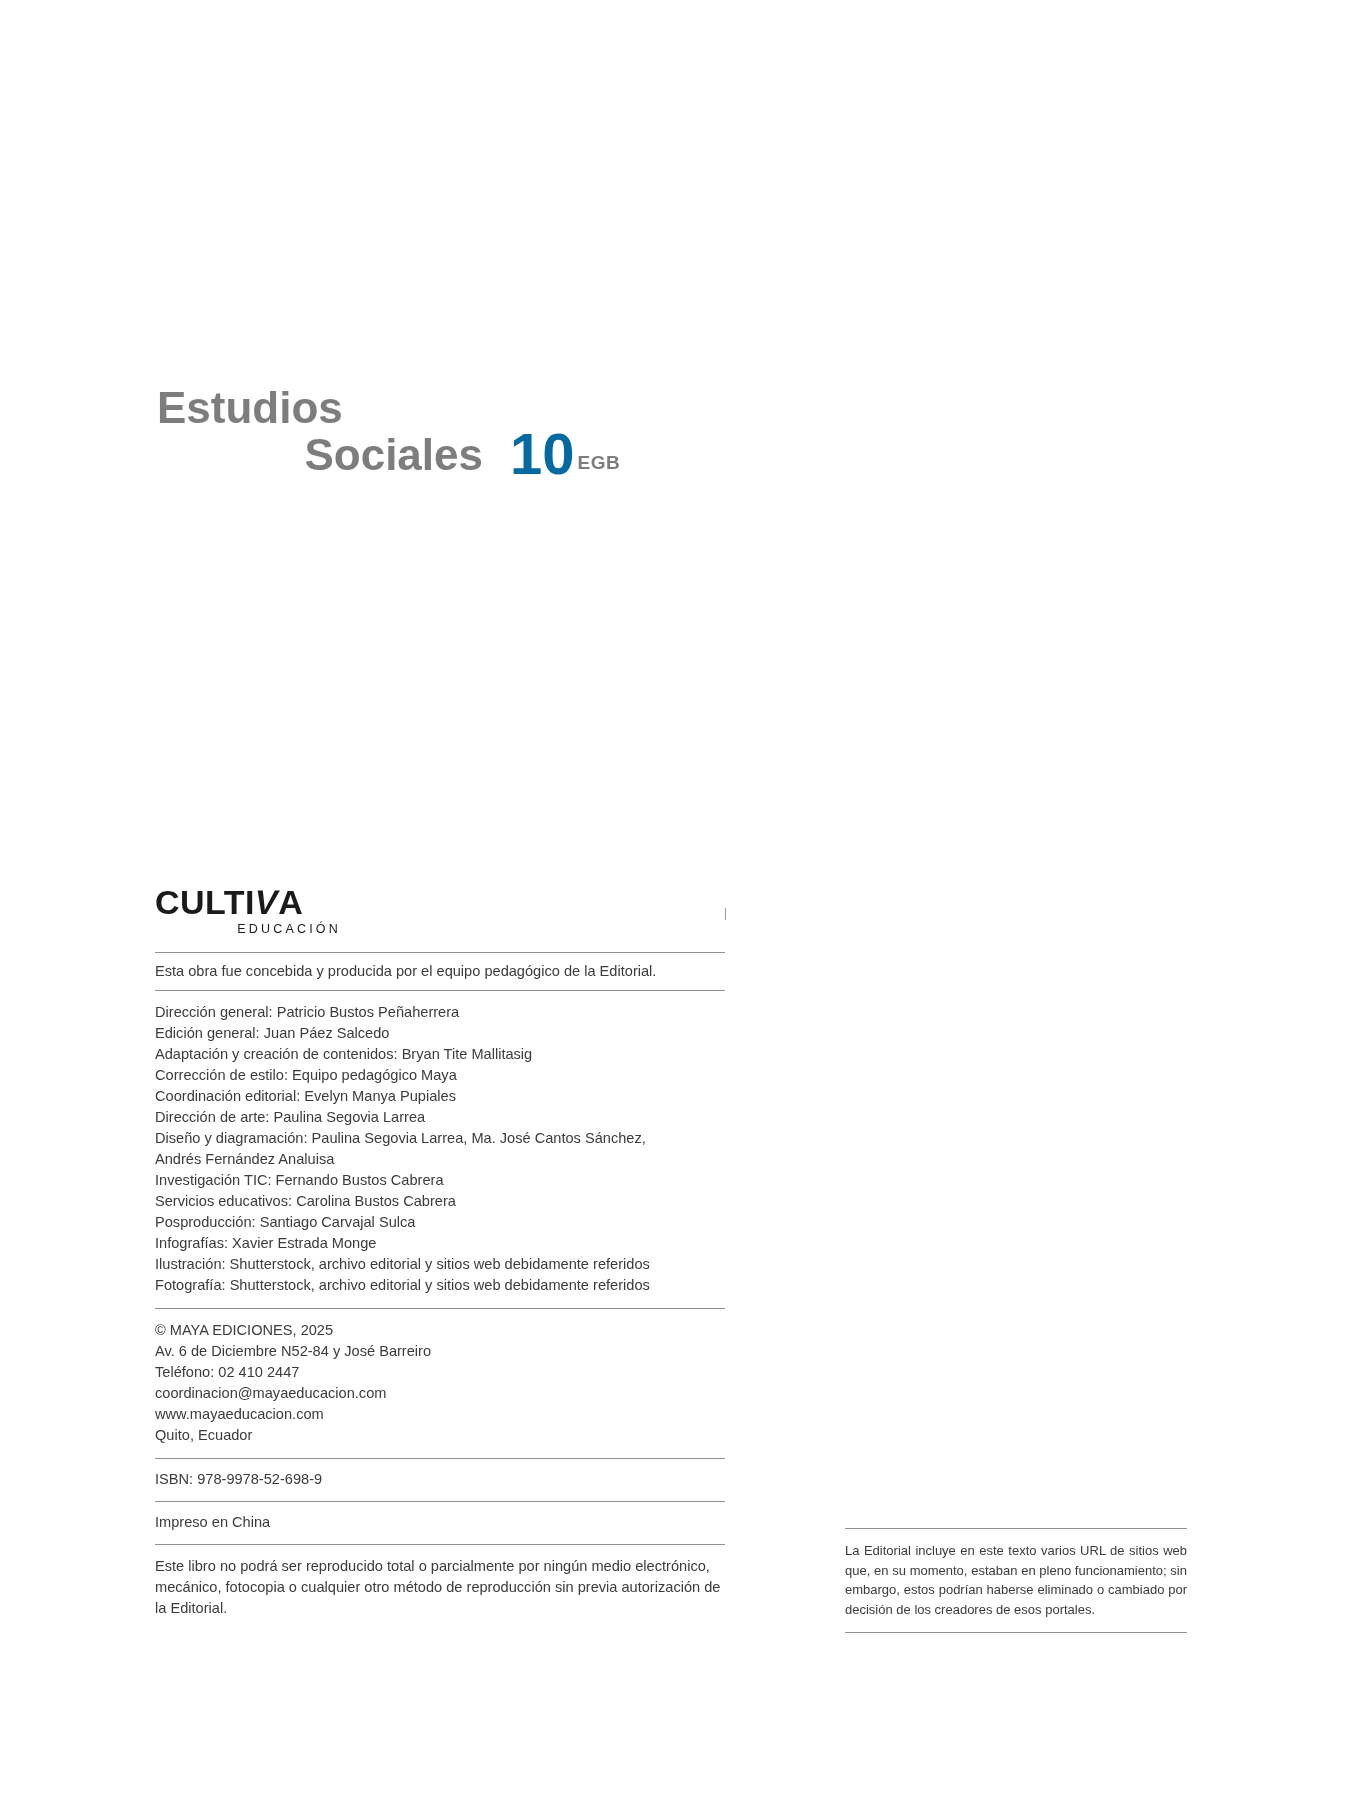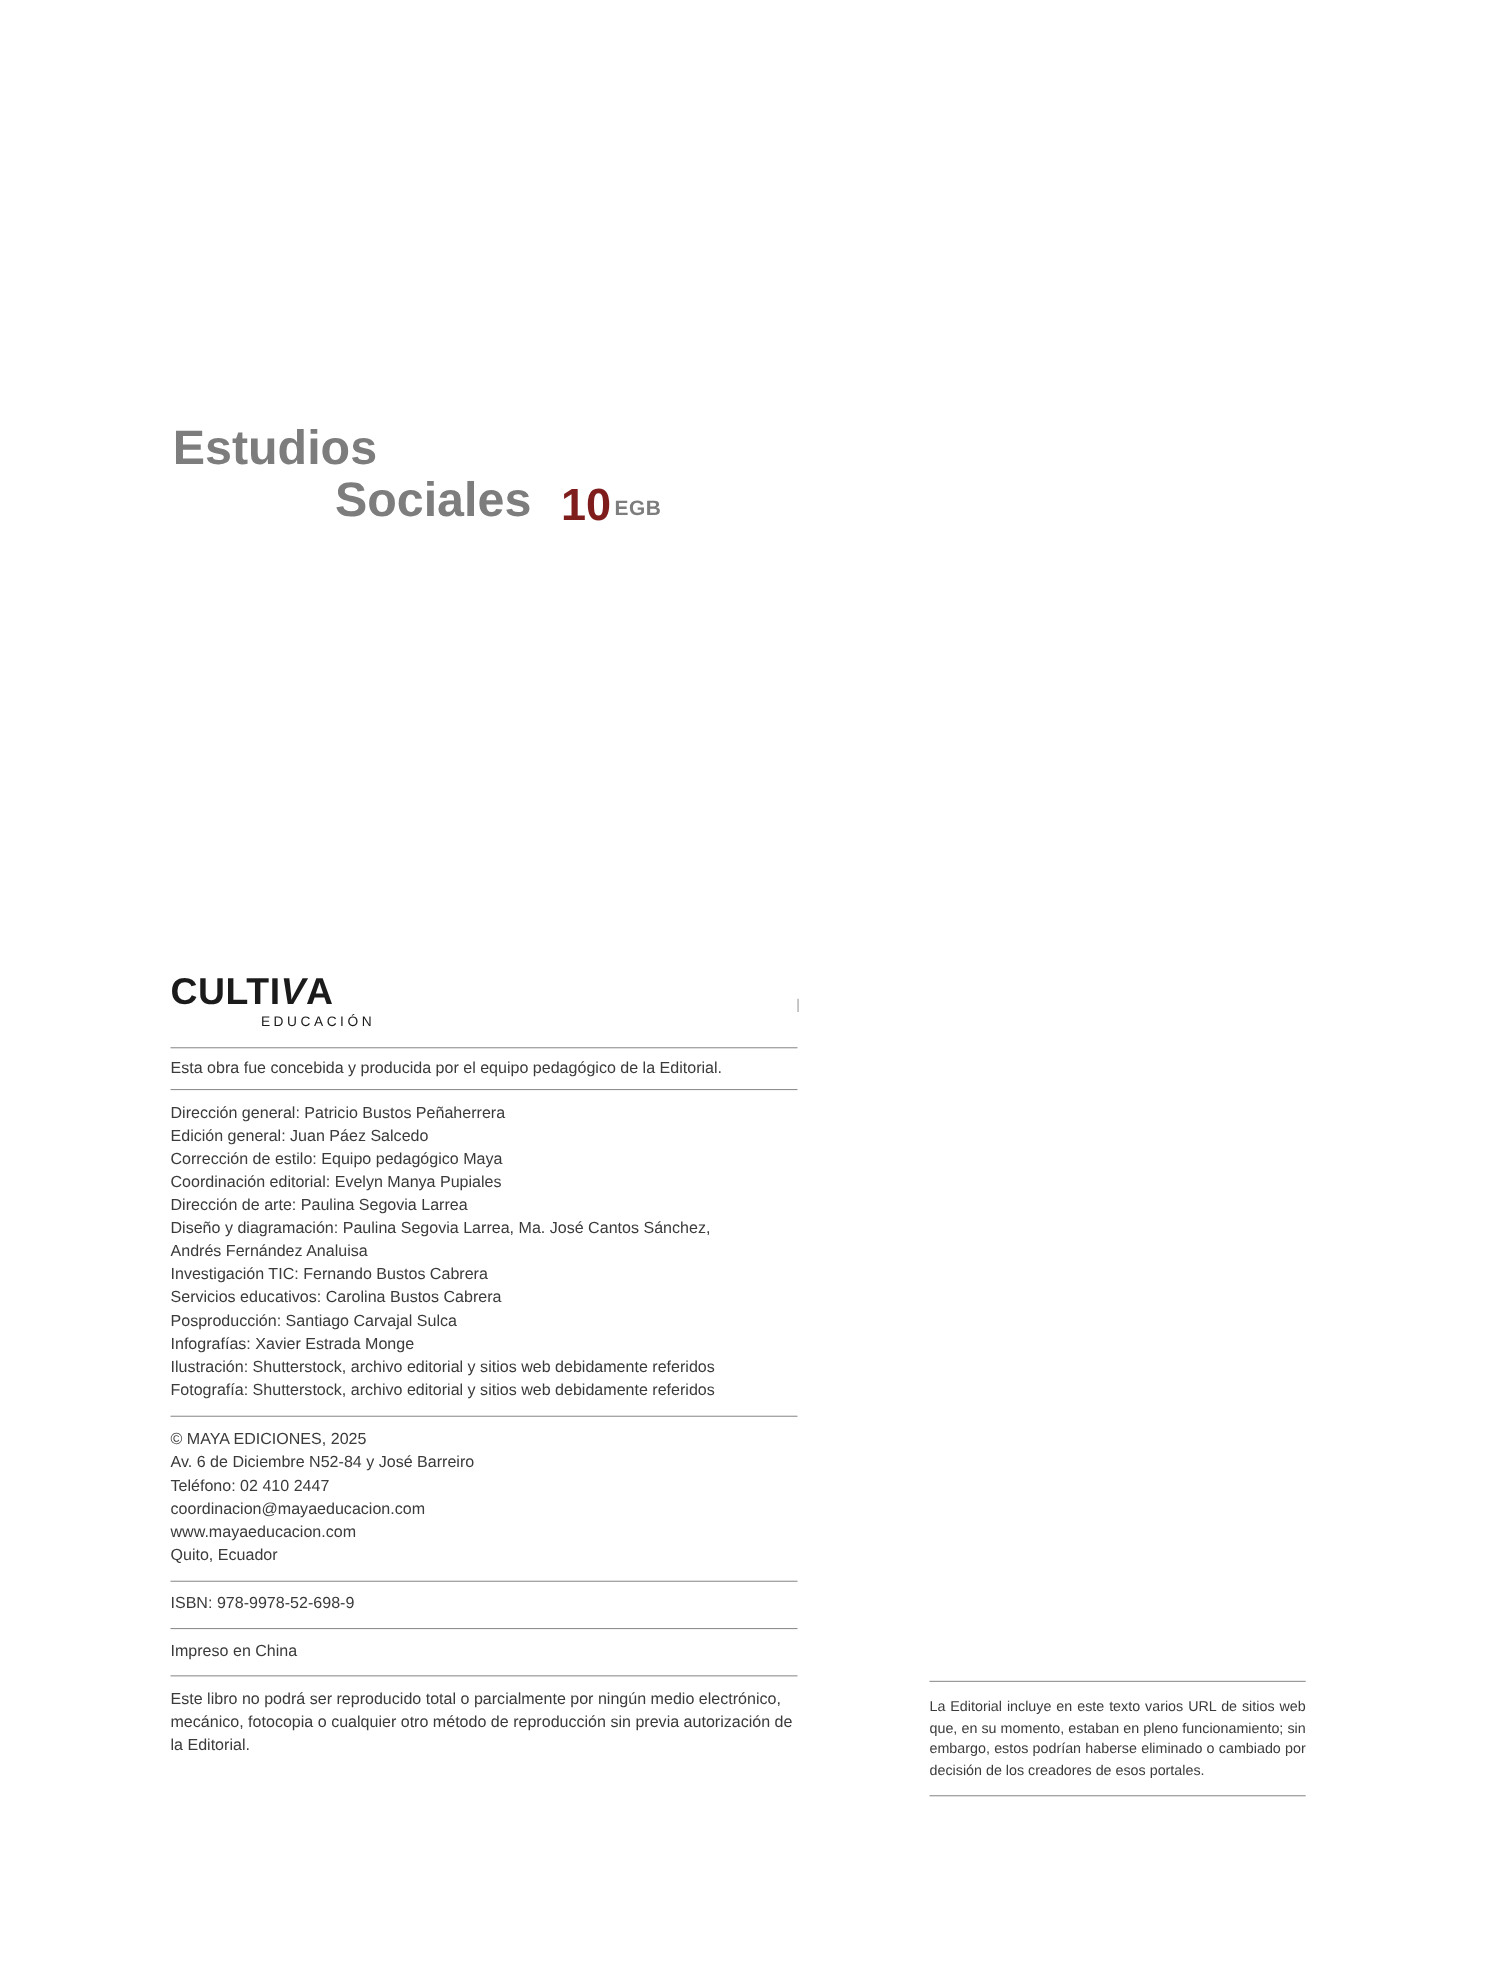--- a/index.html
+++ b/index.html
@@ -51,23 +51,23 @@
     text-align: right;
   }
   .grade-wrap {
     display: flex;
     align-items: flex-end;
     margin-left: 14px;
     position: relative;
     top: -2px;
   }
   .grade-number {
-    font-size: 41px;
-    font-weight: 700;
-    color: #7f1d1d;
+    font-size: 58px;
+    font-weight: 700;
+    color: #0369a1;
     line-height: 0.78;
   }
   .grade-sub {
     font-size: 19px;
     font-weight: 700;
     color: #7d7d7d;
     letter-spacing: 0.5px;
     margin-left: 3px;
     position: relative;
     top: -2px;
@@ -183,20 +183,21 @@
 
     <hr class="rule">
 
     <div class="intro-line">Esta obra fue concebida y producida por el equipo pedagógico de la Editorial.</div>
 
     <hr class="rule">
 
     <div class="block pad-v">
       <p>Dirección general: Patricio Bustos Peñaherrera</p>
       <p>Edición general: Juan Páez Salcedo</p>
+      <p>Adaptación y creación de contenidos: Bryan Tite Mallitasig</p>
       <p>Corrección de estilo: Equipo pedagógico Maya</p>
       <p>Coordinación editorial: Evelyn Manya Pupiales</p>
       <p>Dirección de arte: Paulina Segovia Larrea</p>
       <p>Diseño y diagramación: Paulina Segovia Larrea, Ma. José Cantos Sánchez,</p>
       <p>Andrés Fernández Analuisa</p>
       <p>Investigación TIC: Fernando Bustos Cabrera</p>
       <p>Servicios educativos: Carolina Bustos Cabrera</p>
       <p>Posproducción: Santiago Carvajal Sulca</p>
       <p>Infografías: Xavier Estrada Monge</p>
       <p>Ilustración: Shutterstock, archivo editorial y sitios web debidamente referidos</p>

